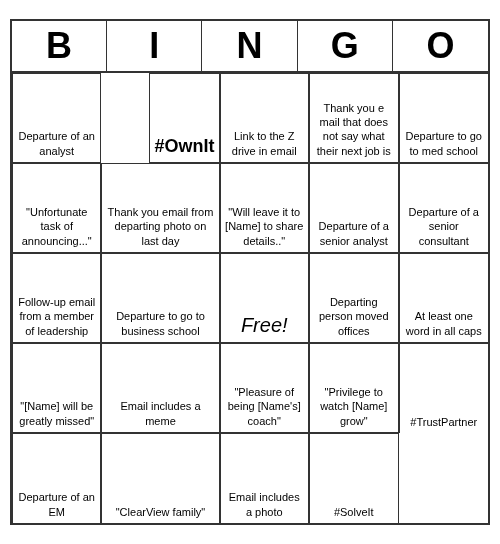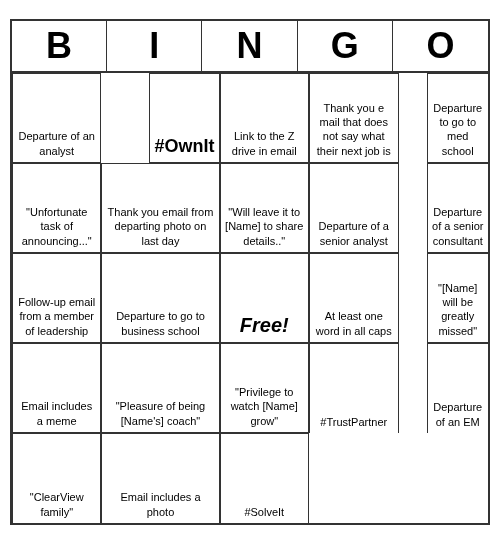--- a/index.html
+++ b/index.html
@@ -57,30 +57,29 @@
       justify-content: center;
       text-align: center;
       padding: 4px;
       font-size: 11px;
       line-height: 1.3;
       position: relative;
     }
 
     .bingo-cell:nth-child(5n) {
       border-right: none;
-      margin-left: 28px;
     }
 
     .bingo-cell:nth-last-child(-n+5) {
       border-bottom: none;
     }
 
     .bingo-cell.free {
       font-size: 20px;
-      font-weight: bold;
+      font-weight: normal;
       font-style: italic;
     }
 
     .bingo-cell.large-text {
       font-size: 18px;
       font-weight: bold;
       margin-left: 48px;
     }
   </style>
 </head>
@@ -128,20 +127,23 @@
       <div class="bingo-cell">
         <span>Follow-up email from a member of leadership</span>
       </div>
       <div class="bingo-cell">
         <span>Departure to go to business school</span>
       </div>
       <div class="bingo-cell free">
         <span>Free!</span>
       </div>
       <div class="bingo-cell">
+        <span>Departing person moved offices</span>
+      </div>
+      <div class="bingo-cell">
         <span>At least one word in all caps</span>
       </div>
       <div class="bingo-cell">
         <span>"[Name] will be greatly missed"</span>
       </div>
       <div class="bingo-cell">
         <span>Email includes a meme</span>
       </div>
       <div class="bingo-cell">
         <span>"Pleasure of being [Name's] coach"</span>

